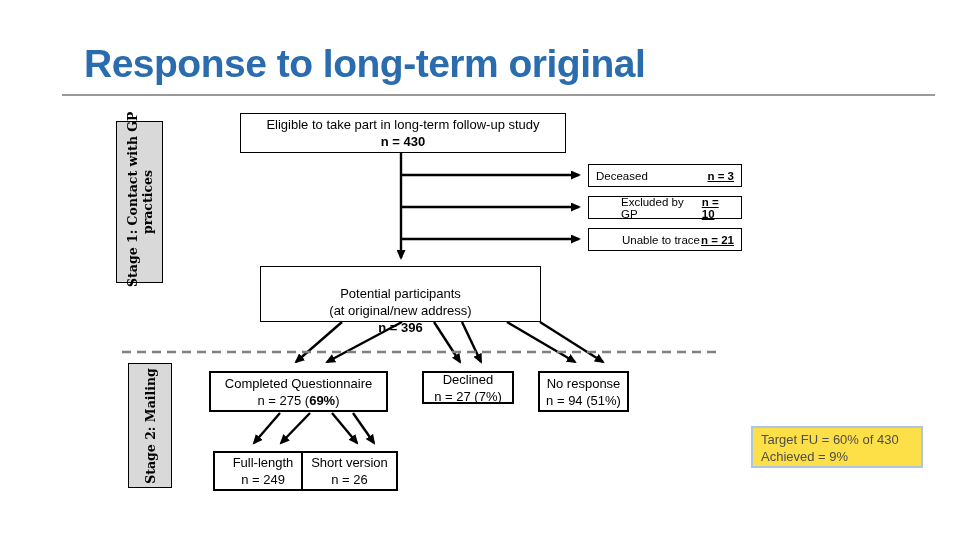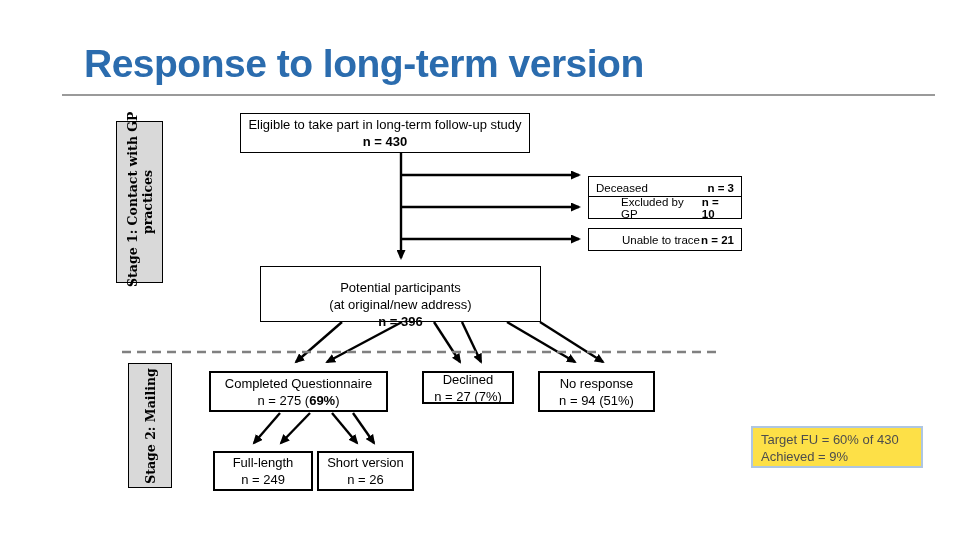--- a/index.html
+++ b/index.html
@@ -23,35 +23,35 @@
   }
   .title-rule{position:absolute;left:62px;top:94px;width:873px;height:2px;background:var(--rule-color);}
   .connectors{position:absolute;left:0;top:0;}
   .conn{stroke:var(--line-color);stroke-width:2.4;fill:none;}
   .dashed{stroke:var(--divider-color);stroke-width:2.6;stroke-dasharray:9 6;fill:none;}
   .box{
     position:absolute;background:#fff;border:1.5px solid var(--line-color);
     box-sizing:border-box;text-align:center;font-size:13px;line-height:17px;
   }
   .box .n{font-weight:bold;}
-  .box-eligible{left:240px;top:113px;width:290px;height:40px;padding-top:2px;}
-  .box-potential{left:260px;top:266px;width:281px;height:56px;padding-top:12px;}
+  .box-eligible{left:240px;top:113px;width:326px;height:40px;padding-top:2px;}
+  .box-potential{left:260px;top:266px;width:281px;height:56px;padding-top:18px;}
   .excl{
     position:absolute;left:588px;width:154px;height:23px;background:#fff;
     border:1.4px solid var(--line-color);box-sizing:border-box;
     display:flex;justify-content:space-between;align-items:center;
     padding:0 7px;font-size:11.5px;
   }
-  .excl .n{font-weight:bold;}
+  .excl .n{font-weight:bold;text-decoration:underline;}
   .thick{border-width:2.3px;display:flex;flex-direction:column;justify-content:center;}
   .box-completed{left:209px;top:371px;width:179px;height:41px;}
   .box-declined{left:422px;top:371px;width:92px;height:33px;}
-  .box-noresponse{left:538px;top:371px;width:117px;height:41px;}
+  .box-noresponse{left:538px;top:371px;width:91px;height:41px;}
   .box-fulllength{left:213px;top:451px;width:100px;height:40px;}
-  .box-shortversion{left:317px;top:451px;width:97px;height:40px;}
+  .box-shortversion{left:301px;top:451px;width:97px;height:40px;}
   .stage{
     position:absolute;background:var(--stage-fill);border:1.5px solid var(--line-color);
     box-sizing:border-box;
   }
   .stage-1{left:116px;top:121px;width:47px;height:162px;}
   .stage-2{left:128px;top:363px;width:44px;height:125px;}
   .stage-text{
     position:absolute;left:50%;top:50%;transform:translate(-50%,-50%) rotate(-90deg);
     width:170px;text-align:center;font-family:"DejaVu Serif",serif;
     font-weight:bold;font-size:12.5px;line-height:15px;white-space:nowrap;
@@ -61,21 +61,21 @@
     border:2px solid var(--target-border);box-sizing:border-box;
     font-size:13px;line-height:17px;color:var(--target-text);
     text-align:left;padding:3px 8px;
   }
 </style>
 </head>
 <body>
 
 <div class="slide">
 
-  <h1 class="title">Response to long-term version</h1>
+  <h1 class="title">Response to long-term original</h1>
   <div class="title-rule"></div>
 
   <svg class="connectors" width="960" height="540" viewBox="0 0 960 540">
     <defs>
       <marker id="ah" markerUnits="userSpaceOnUse" markerWidth="11" markerHeight="9" refX="8" refY="4.5" orient="auto">
         <path d="M0,0 L10,4.5 L0,9 z" fill="#000"></path>
       </marker>
     </defs>
     <path class="conn" d="M401,153 L401,258" marker-end="url(#ah)"></path>
     <path class="conn" d="M401,175 L579,175" marker-end="url(#ah)"></path>
@@ -108,21 +108,21 @@
     <div class="stage-text">
       <div>Stage 2: Mailing</div>
     </div>
   </div>
 
   <div class="box box-eligible">
     <div>Eligible to take part in long-term follow-up study</div>
     <div class="n">n = 430</div>
   </div>
 
-  <div class="excl" style="top:164px;margin-top:12px;">
+  <div class="excl" style="top:164px;">
     <span>Deceased</span>
     <span class="n">n = 3</span>
   </div>
   <div class="excl" style="top:196px;padding-left:32px;">
     <span>Excluded by GP</span>
     <span class="n">n = 10</span>
   </div>
   <div class="excl" style="top:228px;padding-left:33px;">
     <span>Unable to trace</span>
     <span class="n">n = 21</span>

